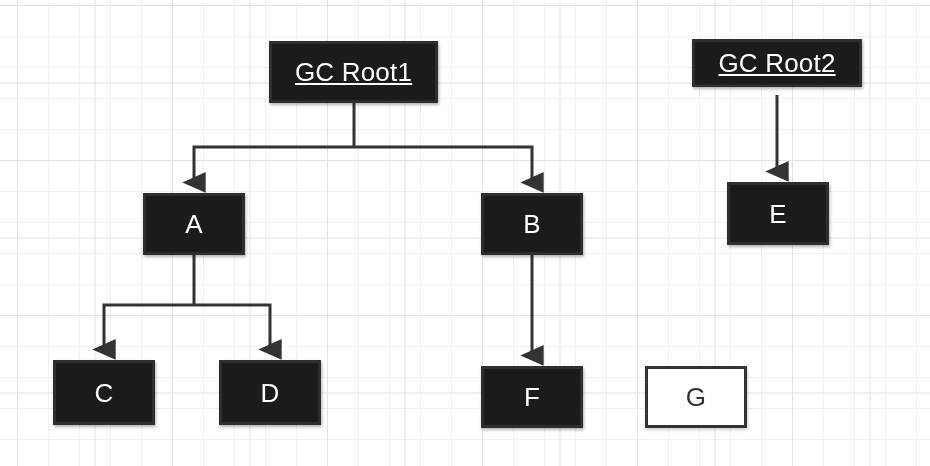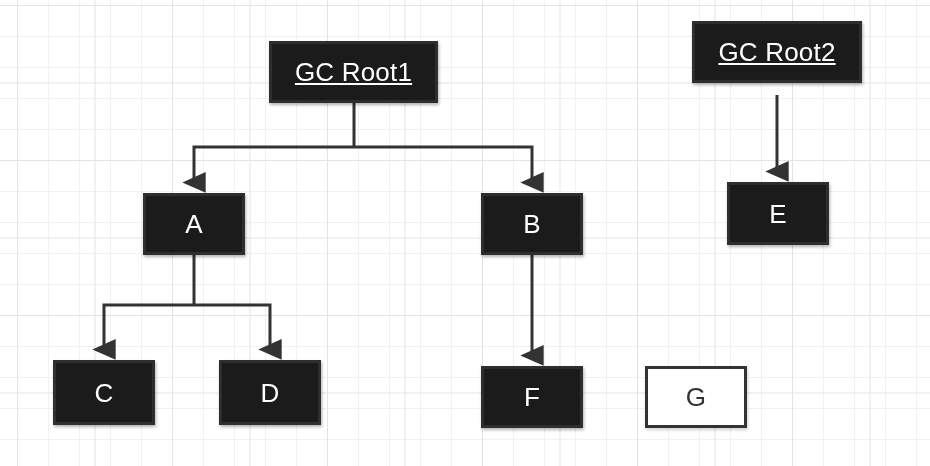--- a/index.html
+++ b/index.html
@@ -108,21 +108,21 @@
 
     <path d="M 532 255 L 532 355" fill="none" stroke="#333333" stroke-width="3" marker-end="url(#arrowhead)"></path>
 
     <path d="M 777 95 L 777 171" fill="none" stroke="#333333" stroke-width="3" marker-end="url(#arrowhead)"></path>
   </svg>
 
   <div class="node dark root" style="left:269px; top:41px; width:169px; height:62px;">
     <span class="node-label">GC Root1</span>
   </div>
 
-  <div class="node dark root" style="left:692px; top:21px; width:170px; height:62px;">
+  <div class="node dark root" style="left:692px; top:39px; width:170px; height:48px;">
     <span class="node-label">GC Root2</span>
   </div>
 
   <div class="node dark obj" style="left:143px; top:193px; width:102px; height:62px;">
     <span class="node-label">A</span>
   </div>
 
   <div class="node dark obj" style="left:481px; top:193px; width:102px; height:62px;">
     <span class="node-label">B</span>
   </div>

